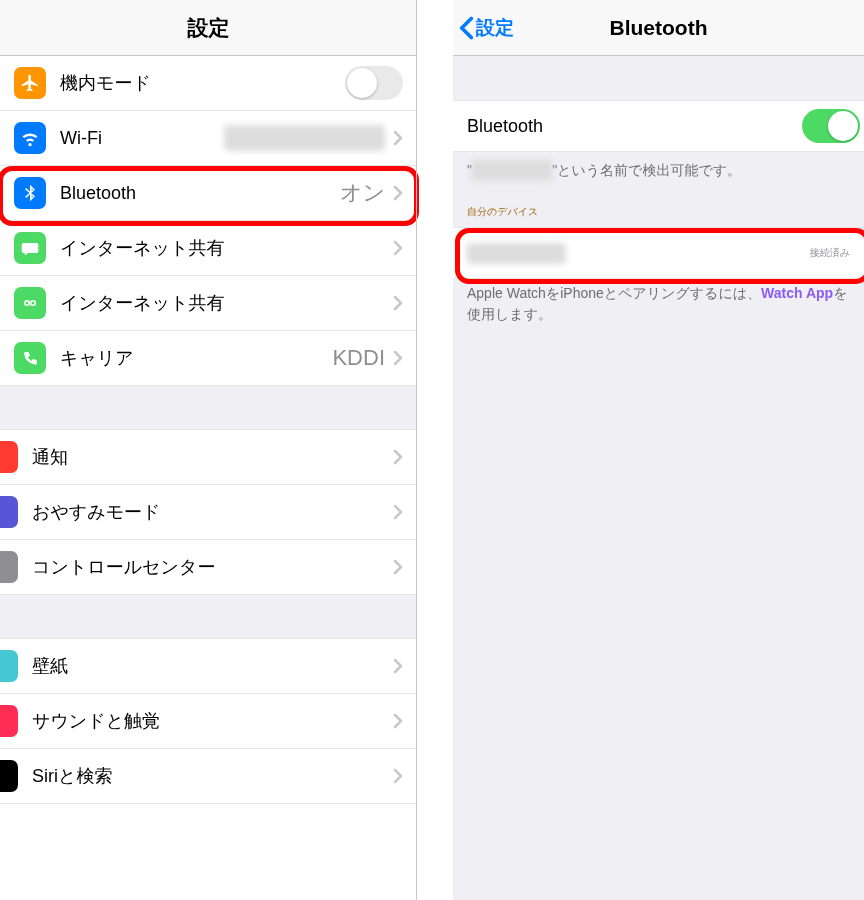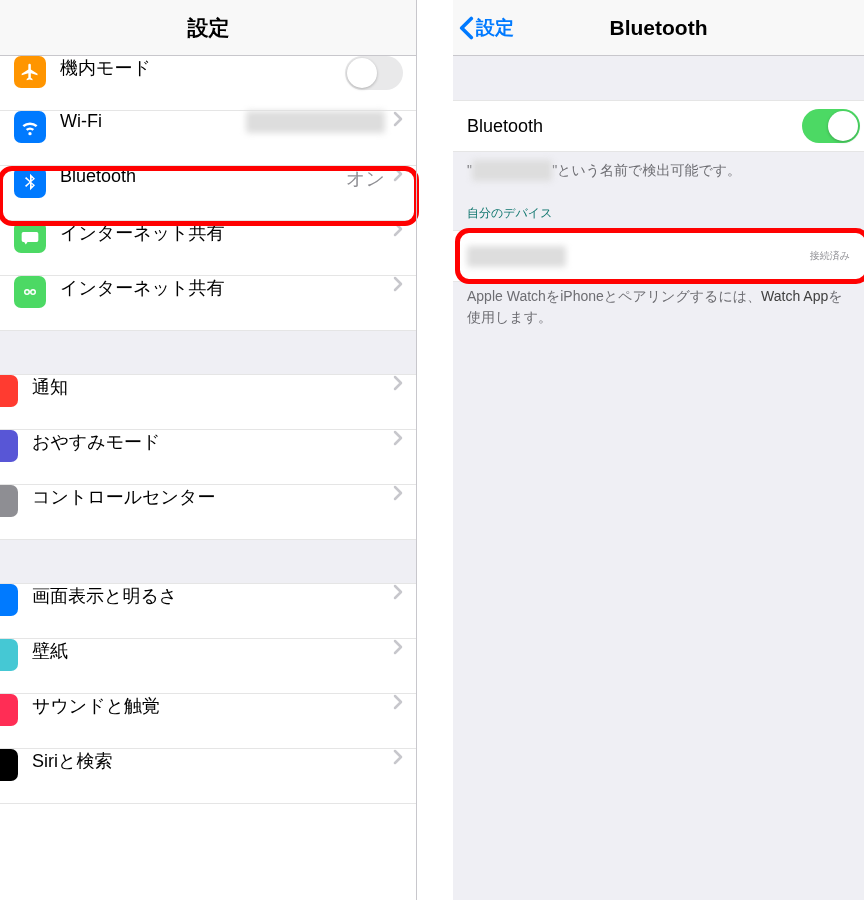--- a/index.html
+++ b/index.html
@@ -47,36 +47,36 @@
   }
   .r-back {
     position:absolute; left:6px; top:0; bottom:0;
     display:flex; align-items:center;
     color:#007aff; font-size:19px;
     cursor:pointer;
   }
   .r-back svg { width:15px; height:24px; margin-right:2px; }
 
   .row {
-    display:flex; align-items:flex-start;
+    display:flex; align-items:center;
     height:55px;
     padding: 0 14px 0 14px;
     background:#fff;
     border-bottom:1px solid #e5e5e5;
     position:relative;
     font-size:18px;
   }
   .row .icon {
     width:32px; height:32px; border-radius:7px;
     margin-right:14px;
     display:flex; align-items:center; justify-content:center;
     flex-shrink:0;
   }
   .row .label { flex:1; }
-  .row .val { color:#8e8e93; font-size:19px; margin-right:8px; }
+  .row .val { color:#8e8e93; font-size:22px; margin-right:8px; }
   .row .chev { color:#c7c7cc; }
   .row .chev svg { width:10px; height:16px; display:block; }
   .group-gap { height:44px; background:#efeff4; border-bottom:1px solid #e5e5e5; border-top:none; }
 
   
   .ic-orange  { background:#ff9500; }
   .ic-blue    { background:#007aff; }
   .ic-green   { background:#4cd964; }
   .ic-red     { background:#ff3b30; }
   .ic-gray    { background:#8e8e93; }
@@ -110,30 +110,30 @@
   }
 
   
   .hl {
     position:absolute;
     border:5px solid #ff0101;
     border-radius:14px;
     pointer-events:none;
   }
   .r-group-header {
-    font-size:12px; color:#0f766e;
+    font-size:10px; color:#a16207;
     padding: 10px 14px 8px;
   }
   .r-text {
     font-size:14px; color:#6d6d72;
     padding: 8px 14px 14px;
     line-height:1.5;
   }
   .r-text .q { color:#6d6d72; }
-  .r-text .link { color:#404040; }
+  .r-text .link { color:#8b5cf6;font-weight:bold; }
   .spinner {
     display:inline-block; width:18px; height:18px; vertical-align:middle; margin-left:6px;
   }
   .spinner svg { width:18px; height:18px; }
   .r-row {
     display:flex; align-items:center;
     height:52px;
     padding:0 14px;
     background:#fff;
     border-top:1px solid #e5e5e5;
@@ -217,20 +217,34 @@
           </svg>
       </span>
       <span class="label">インターネット共有</span>
       <span class="chev">
           <svg viewBox="0 0 10 16">
             <polyline class="chev-svg" points="2,2 8,8 2,14"></polyline>
           </svg>
         </span>
     </div>
 
+    <div class="row">
+      <span class="icon ic-green">
+        <svg viewBox="0 0 24 24" width="18" height="18">
+            <path fill="#fff" d="M6 4h4l2 5-3 2a12 12 0 0 0 5 5l2-3 5 2v4a2 2 0 0 1-2 2A17 17 0 0 1 4 6a2 2 0 0 1 2-2z"></path>
+          </svg>
+      </span>
+      <span class="label">キャリア</span>
+      <span class="val">KDDI</span>
+      <span class="chev">
+          <svg viewBox="0 0 10 16">
+            <polyline class="chev-svg" points="2,2 8,8 2,14"></polyline>
+          </svg>
+        </span>
+    </div>
 
     <div class="group-gap"></div>
 
     <div class="row">
       <span class="icon ic-red ic-cut"></span>
       <span class="label">通知</span>
       <span class="chev">
           <svg viewBox="0 0 10 16">
             <polyline class="chev-svg" points="2,2 8,8 2,14"></polyline>
           </svg>
@@ -250,29 +264,20 @@
       <span class="label">コントロールセンター</span>
       <span class="chev">
           <svg viewBox="0 0 10 16">
             <polyline class="chev-svg" points="2,2 8,8 2,14"></polyline>
           </svg>
         </span>
     </div>
 
     <div class="group-gap"></div>
 
-    <div class="row">
-      <span class="icon ic-blue ic-cut"></span>
-      <span class="label">画面表示と明るさ</span>
-      <span class="chev">
-          <svg viewBox="0 0 10 16">
-            <polyline class="chev-svg" points="2,2 8,8 2,14"></polyline>
-          </svg>
-        </span>
-    </div>
     <div class="row">
       <span class="icon ic-teal ic-cut"></span>
       <span class="label">壁紙</span>
       <span class="chev">
           <svg viewBox="0 0 10 16">
             <polyline class="chev-svg" points="2,2 8,8 2,14"></polyline>
           </svg>
         </span>
     </div>
     <div class="row">

